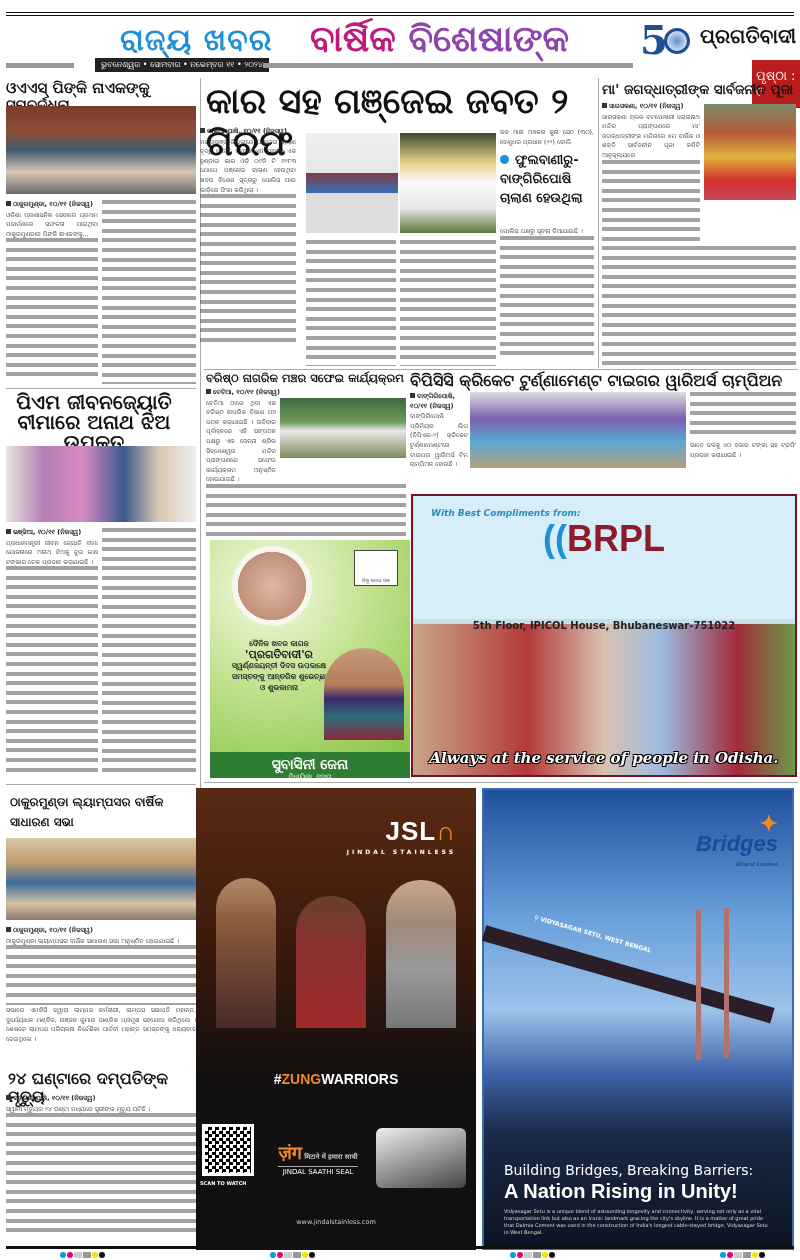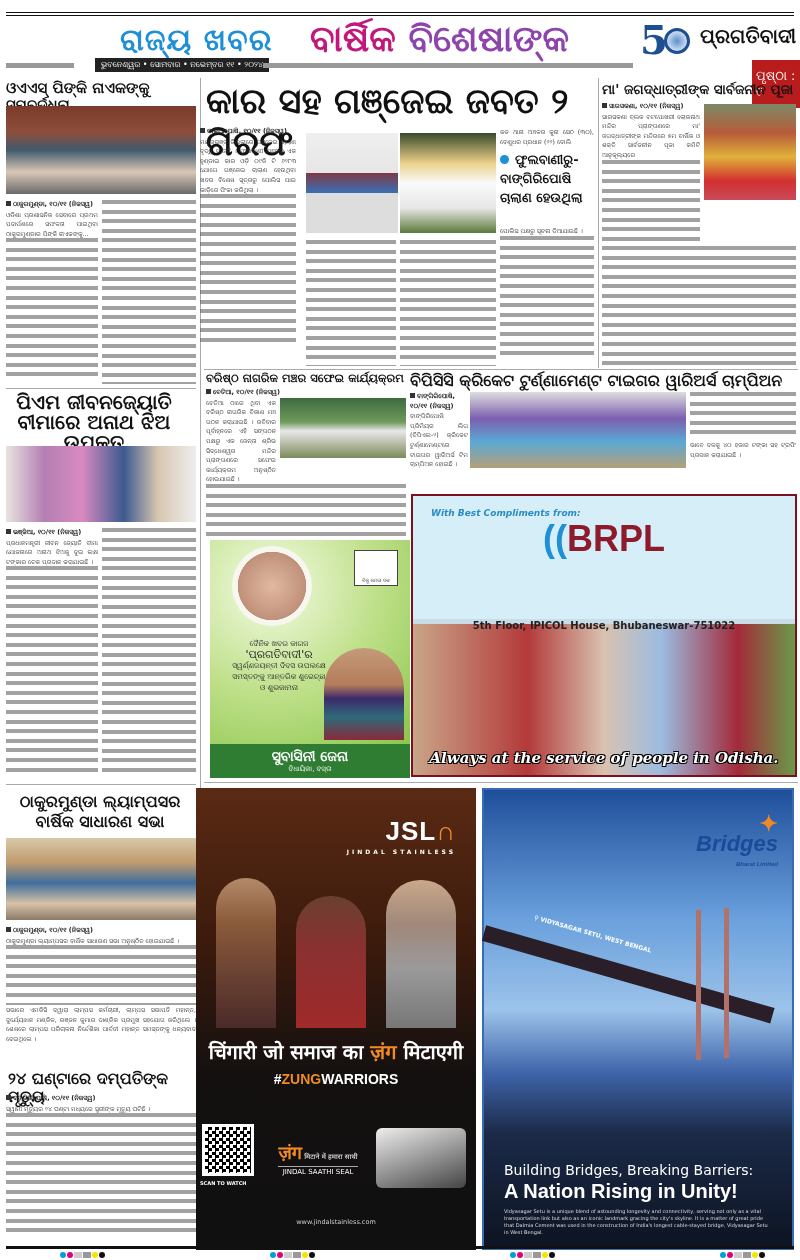--- a/index.html
+++ b/index.html
@@ -27,23 +27,23 @@
 .sub-hl{font-size:17px;font-weight:bold;color:#111;line-height:24px}
 .sub-hl .dot{display:inline-block;width:9px;height:9px;border-radius:50%;background:#1f8fd6;margin-right:6px}
 .brpl{left:411px;top:494px;width:386px;height:283px;border:2px solid #7a1020;background:linear-gradient(#d6eef8 0,#d6eef8 44%,#c9dde8 44%)}
 .brpl-quote{text-align:center;font-style:italic;font-weight:bold;font-size:12.5px;color:#222;line-height:16px;margin-top:12px}
 .brpl-comp{font-style:italic;font-size:9px;color:#2a8cc0;font-weight:bold;margin:12px 0 0 18px}
 .brpl-logo{text-align:center;font-size:36px;font-weight:bold;color:#8e1b2c;margin-top:0;font-family:"Liberation Sans",sans-serif}
 .brpl-name{text-align:center;font-size:17px;font-weight:bold;color:#8e1b2c;font-family:"Liberation Sans",sans-serif}
 .brpl-addr{text-align:center;font-size:10px;font-weight:bold;color:#222}
 .brpl-tag{position:absolute;bottom:8px;left:0;right:0;text-align:center;font-family:"DejaVu Serif",serif;font-style:italic;font-weight:bold;font-size:15px;color:#fff;text-shadow:1px 1px 0 #000,-1px -1px 0 #000,1px -1px 0 #000,-1px 1px 0 #000}
 .bjd{left:210px;top:540px;width:200px;height:238px;background:radial-gradient(circle at 30% 20%,#f4fbe4 0,#bfe08a 45%,#7cbf3b 100%)}
-.bjd-msg{position:absolute;left:14px;top:98px;width:110px;text-align:center;font-size:7.5px;font-weight:normal;color:#222;line-height:11px}
+.bjd-msg{position:absolute;left:14px;top:98px;width:110px;text-align:center;font-size:7.5px;font-weight:bold;color:#222;line-height:11px}
 .bjd-msg .big{font-size:11px;color:#111}
-.bjd-foot{position:absolute;left:0;right:0;bottom:0;height:34px;background:#2e7d32;color:#fff;text-align:center}
+.bjd-foot{position:absolute;left:0;right:0;bottom:0;height:26px;background:#2e7d32;color:#fff;text-align:center}
 .jsl{left:196px;top:788px;width:280px;height:462px;background:linear-gradient(#5a2a14 0,#3a1a0c 35%,#141010 62%,#101010 100%)}
 .jsl-logo{position:absolute;right:20px;top:28px;color:#fff;font-size:26px;font-weight:bold;letter-spacing:1px;font-family:Liberation Sans, sans-serif}
 .jsl-logo .arc{color:#f08a24}
 .jsl-sub{position:absolute;right:20px;top:60px;color:#fff;font-size:6px;letter-spacing:3px;font-weight:bold}
 .jsl-hindi{position:absolute;left:0;right:0;top:250px;text-align:center;color:#fff;font-size:20px;font-weight:bold}
 .jsl-hindi .or{color:#f08a24}
 .jsl-tag{position:absolute;left:0;right:0;top:283px;text-align:center;color:#fff;font-size:14px;font-weight:bold;font-family:"Liberation Sans",sans-serif}
 .jsl-tag .or{color:#f08a24}
 .qr{position:absolute;left:6px;top:336px;width:52px;height:52px;background:#fff;padding:3px}
 .qr-in{width:100%;height:100%;background:repeating-conic-gradient(#000 0 25%,#fff 0 50%) 0 0/7px 7px}
@@ -101,21 +101,21 @@
 <div class="abs body-text" style="left:6px;top:528px;width:92px;height:248px">
   <div class="byline"><span class="bullet"></span><span>ଭଞ୍ଜିଆ, ୧୦/୧୧ (ନିଜସ୍ୱ)</span></div>
   <div>ପ୍ରଧାନମନ୍ତ୍ରୀ ଜୀବନ ଜ୍ୟୋତି ବୀମା ଯୋଜନାରେ ଅନାଥ ଝିଅକୁ ଦୁଇ ଲକ୍ଷ ଟଙ୍କାର ଚେକ ପ୍ରଦାନ କରାଯାଇଛି ।</div>
   <div class="filltext" style="height:210px"></div>
 </div>
 <div class="abs body-text" style="left:102px;top:528px;width:94px;height:248px">
     <div class="filltext"></div>
   </div>
 
 <div class="abs hline" style="left:6px;top:784px;width:190px"></div>
-<div class="abs hl" style="left:10px;top:792px;width:180px;font-size:16px;text-align:center;line-height:20px">ଠାକୁରମୁଣ୍ଡା ଲ୍ୟାମ୍ପସର ବାର୍ଷିକ ସାଧାରଣ ସଭା</div>
+<div class="abs hl" style="left:10px;top:792px;width:180px;font-size:12px;text-align:left;line-height:20px">ଠାକୁରମୁଣ୍ଡା ଲ୍ୟାମ୍ପସର ବାର୍ଷିକ ସାଧାରଣ ସଭା</div>
 <div class="abs photo" style="left:6px;top:838px;width:190px;height:82px;background:linear-gradient(#d9c8a8 0,#bf9b6e 30%,#3f6e9d 55%,#d8c2a6 80%,#8a7a6a 100%)"></div>
 <div class="abs body-text" style="left:6px;top:926px;width:190px;height:122px">
   <div class="byline"><span class="bullet"></span><span>ଠାକୁରମୁଣ୍ଡା, ୧୦/୧୧ (ନିଜସ୍ୱ)</span></div>
   <div>ଠାକୁରମୁଣ୍ଡା ଲ୍ୟାମ୍ପସର ବାର୍ଷିକ ସାଧାରଣ ସଭା ଅନୁଷ୍ଠିତ ହୋଇଯାଇଛି ।</div>
   <div class="filltext" style="height:60px"></div>
   <div>ସଭାରେ ଏମଡିସି ଦ୍ୱାରା ଲାମ୍ପସ କର୍ମଚାରୀ, ଲାମ୍ପସ ସଭାପତି ମହାନ୍ତ, ଦୁର୍ଯ୍ୟୋଧନ ମଣ୍ଡିଳ, ରଞ୍ଜନ କୁମାର ଦାଣ୍ଡିକ ପ୍ରମୁଖ ସହଯୋଗ କରିଥିଲେ । ଶେଷରେ ଲାମ୍ପସ ପରିଚାଳନା ନିର୍ଦ୍ଦେଶିକା ପାର୍ବତୀ ମହାନ୍ତ ସମସ୍ତଙ୍କୁ ଧନ୍ୟବାଦ ଦେଇଥିଲେ ।</div>
 </div>
 <div class="abs hl" style="left:8px;top:1070px;width:190px;font-size:16px">୨୪ ଘଣ୍ଟାରେ ଦମ୍ପତିଙ୍କ ମୃତ୍ୟୁ</div>
 <div class="abs body-text" style="left:6px;top:1094px;width:190px;height:150px">
   <div class="byline"><span class="bullet"></span><span>ବଙ୍ଗିରିପୋଷି, ୧୦/୧୧ (ନିଜସ୍ୱ)</span></div>
@@ -212,23 +212,20 @@
 </div>
 
 <div class="abs hline" style="left:204px;top:782px;width:594px"></div>
 
 <div class="abs jsl">
   <div class="jsl-logo"><span>JSL</span><span class="arc">∩</span></div>
   <div class="jsl-sub">JINDAL STAINLESS</div>
   <div style="position:absolute;left:20px;top:90px;width:60px;height:150px;background:linear-gradient(#b38a6a 0,#8a5a3a 30%,#4a2a2a 100%);border-radius:30px 30px 0 0"></div>
   <div style="position:absolute;left:100px;top:108px;width:70px;height:132px;background:linear-gradient(#6a4030 0,#8a3030 40%,#a02a2a 100%);border-radius:34px 34px 0 0"></div>
   <div style="position:absolute;left:190px;top:92px;width:70px;height:148px;background:linear-gradient(#c9a88a 0,#a0887a 30%,#9a9a9a 60%,#777 100%);border-radius:34px 34px 0 0"></div>
-  <div class="jsl-hindi">
-    <span>चिंगारी जो समाज का</span> <span class="or">ज़ंग</span> <span>मिटाएगी</span>
-  </div>
   <div class="jsl-tag">
     <span>#</span><span class="or">ZUNG</span><span>WARRIORS</span>
   </div>
   <div class="qr">
       <div class="qr-in"></div>
     </div>
   <div class="qr-cap">SCAN TO WATCH</div>
   <div class="seal">
     <span class="big">ज़ंग</span>
     <span>मिटाने में</span> <span>हमारा साथी</span>

